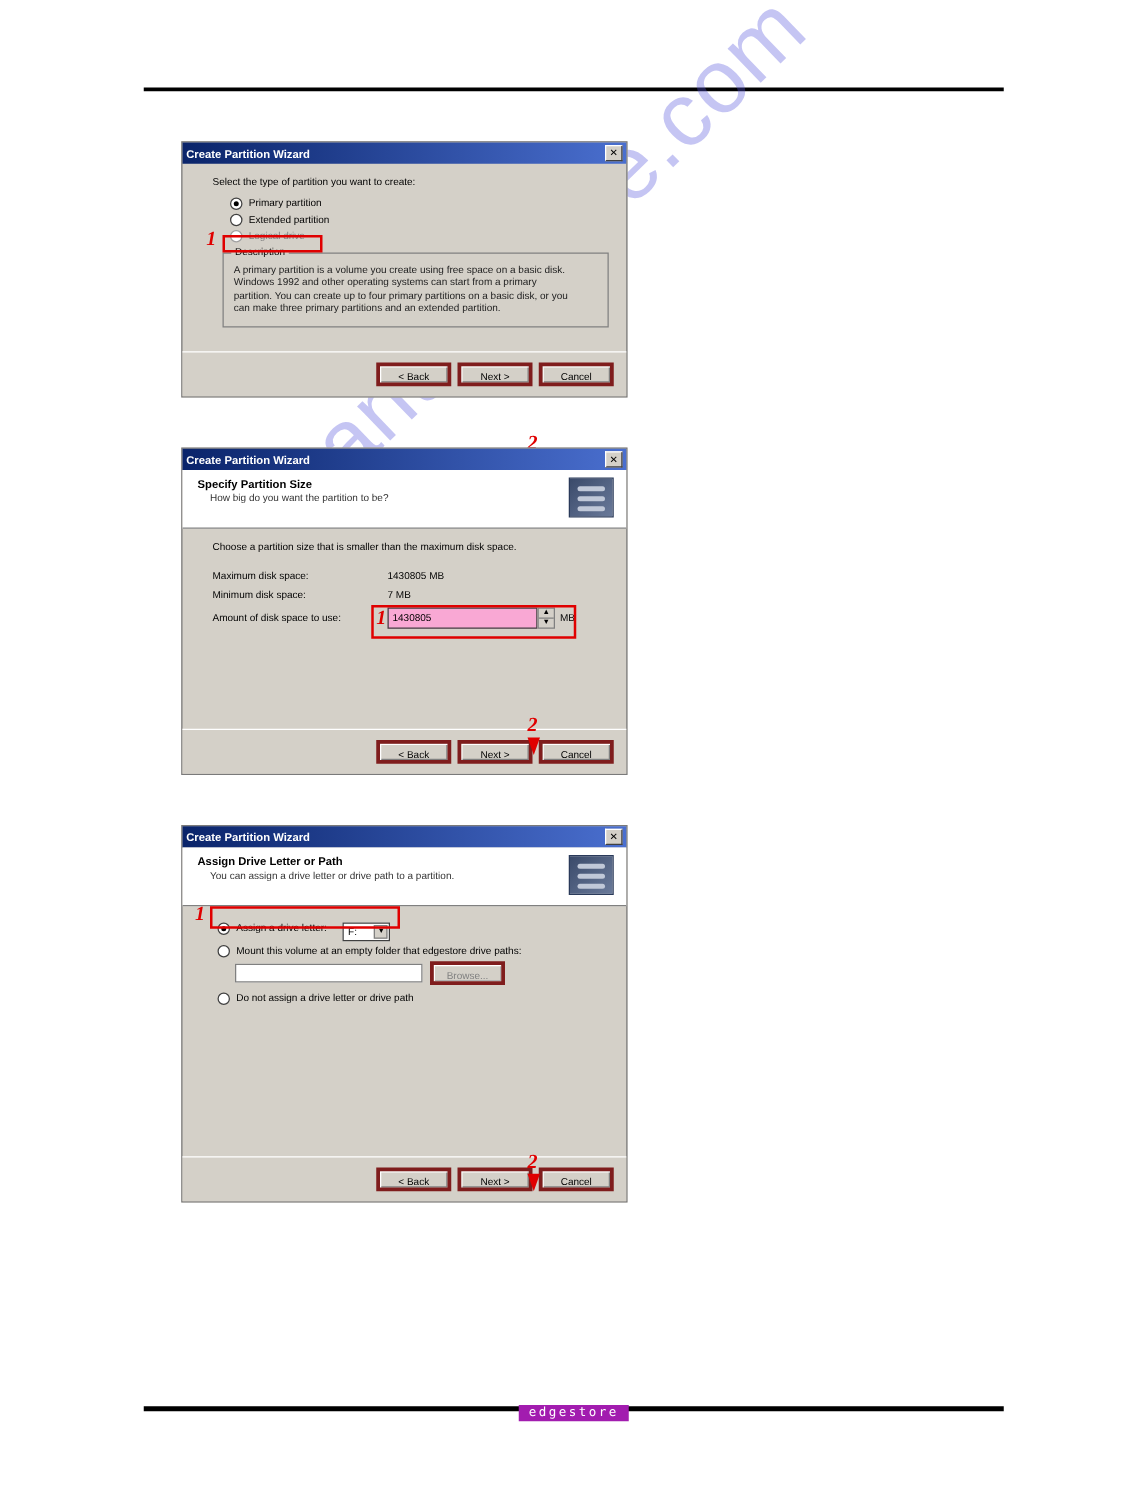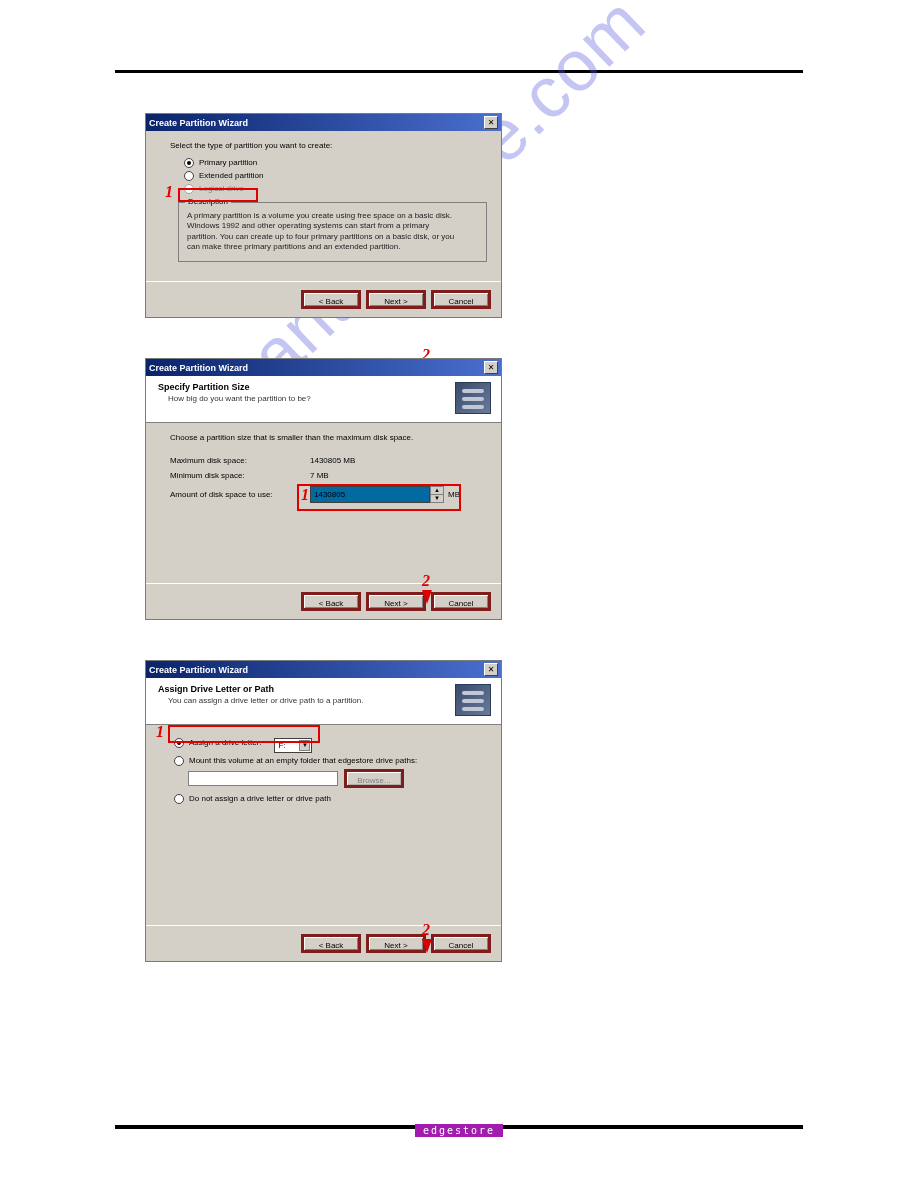--- a/index.html
+++ b/index.html
@@ -147,21 +147,21 @@
     display: flex;
     align-items: center;
     margin: 6px 0;
   }
   .row2 .lbl { width: 140px; }
   .row2 .val { }
   .num-input {
     width: 120px;
     height: 17px;
     border: 1px solid #404040;
-    background: #0369a1;
+    background: #f9a8d4;
     font-size: 8px;
     padding: 0 3px;
   }
   .spinner {
     width: 14px;
     height: 17px;
     display: inline-flex;
     flex-direction: column;
     border: 1px solid #808080;
     background: #d4d0c8;

